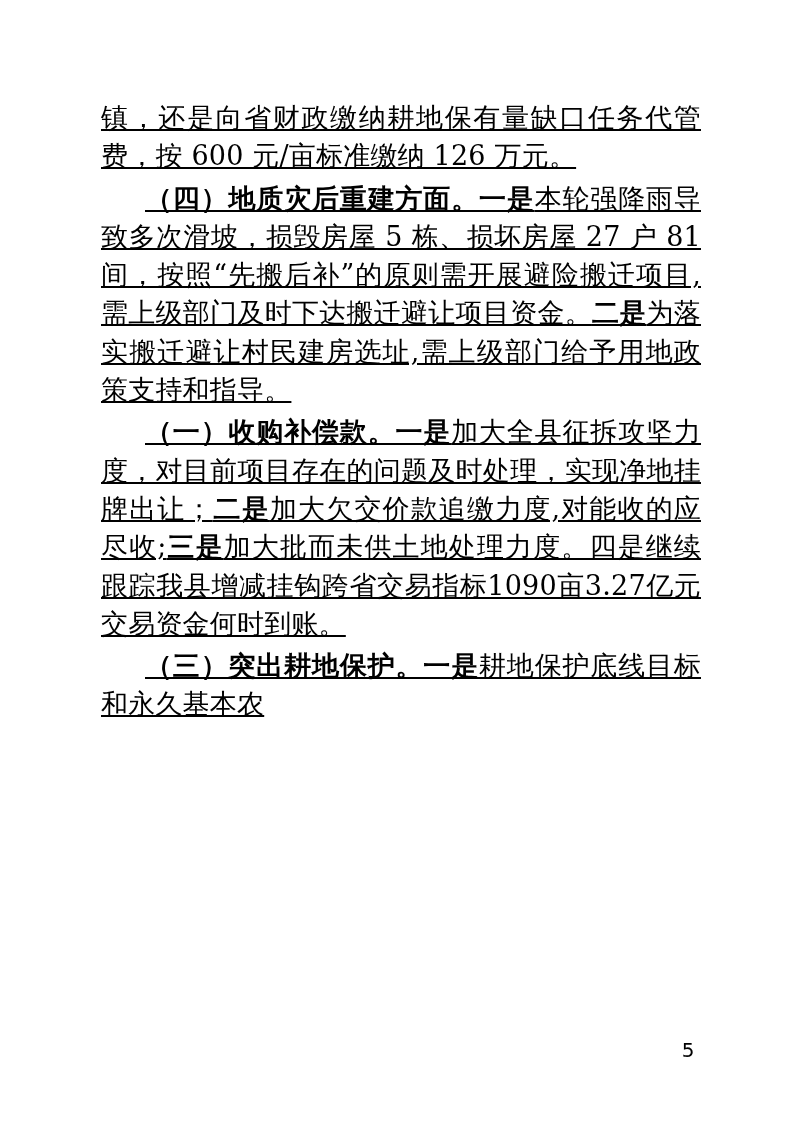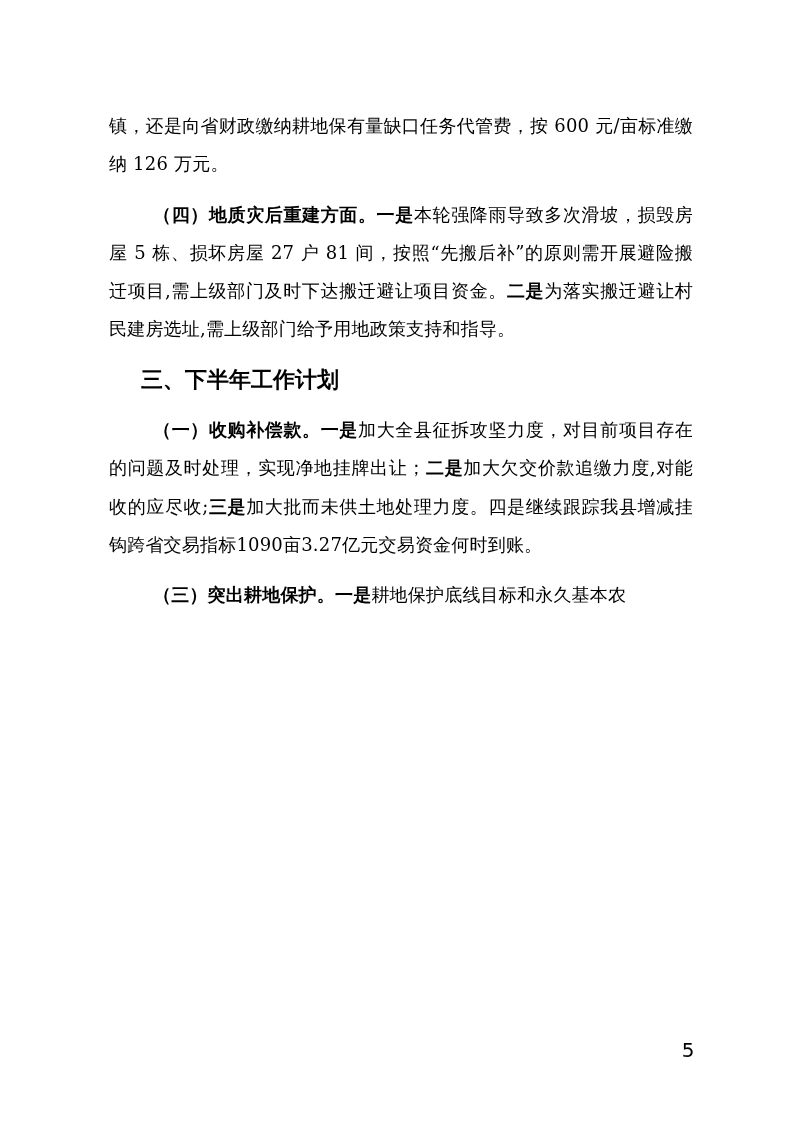--- a/index.html
+++ b/index.html
@@ -16,26 +16,27 @@
     color: #000000;
     font-family: "DejaVu Serif", "Liberation Serif", serif;
   }
   .content {
     position: absolute;
     left: 97px;
     top: 95px;
     width: 608px;
   }
   .para {
-    margin: 12px;
-    font-size: 18px;
+    margin: 4px;
+    font-size: 27px;
     line-height: 38.3px;
     text-align: justify;
     text-justify: inter-ideograph;
     letter-spacing: 0.2px;
+    text-decoration: underline;
   }
   .para.indent {
     text-indent: 44px;
   }
   .run-bold {
     font-weight: bold;
   }
   .heading {
     margin: 0;
     font-size: 22px;
@@ -59,21 +60,20 @@
 <body>
 
 <div class="page">
   <div class="content">
 
     <p class="para"><span>镇，还是向省财政缴纳耕地保有量缺口任务代管费，按 600 元/亩标准缴纳 126 万元。</span></p>
 
 
     <p class="para indent"><span class="run-bold">（四）地质灾后重建方面。一是</span><span>本轮强降雨导致多次滑坡，损毁房屋 5 栋、损坏房屋 27 户 81 间，按照“先搬后补”的原则需开展避险搬迁项目,需上级部门及时下达搬迁避让项目资金。</span><span class="run-bold">二是</span><span>为落实搬迁避让村民建房选址,需上级部门给予用地政策支持和指导。</span></p>
 
-    <p class="heading">三、下半年工作计划</p>
 
     <p class="para indent"><span class="run-bold">（一）收购补偿款。一是</span><span>加大全县征拆攻坚力度，对目前项目存在的问题及时处理，实现净地挂牌出让；</span><span class="run-bold">二是</span><span>加大欠交价款追缴力度,对能收的应尽收;</span><span class="run-bold">三是</span><span>加大批而未供土地处理力度。四是继续跟踪我县增减挂钩跨省交易指标1090亩3.27亿元交易资金何时到账。</span></p>
 
 
     <p class="para indent"><span class="run-bold">（三）突出耕地保护。一是</span><span>耕地保护底线目标和永久基本农</span></p>
 
   </div>
 
   <div class="page-number">5</div>
 </div>

